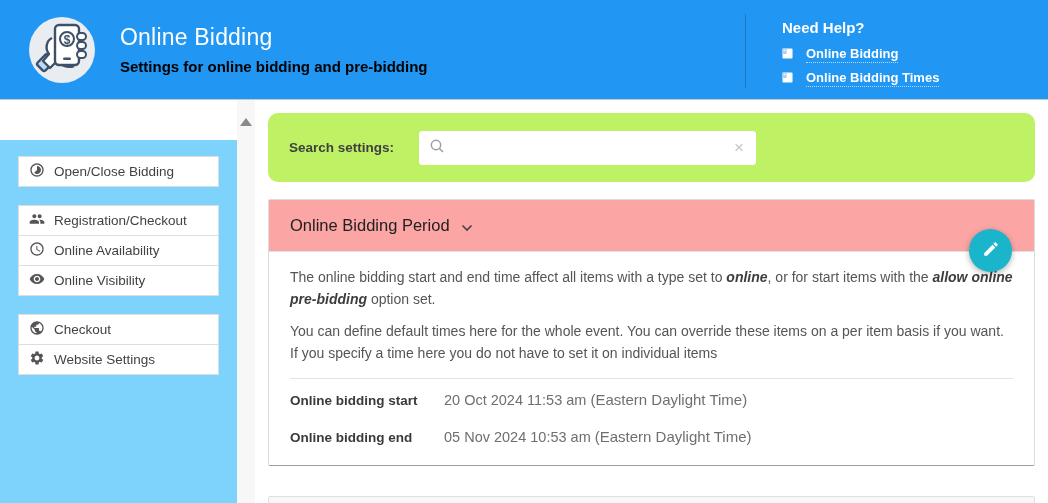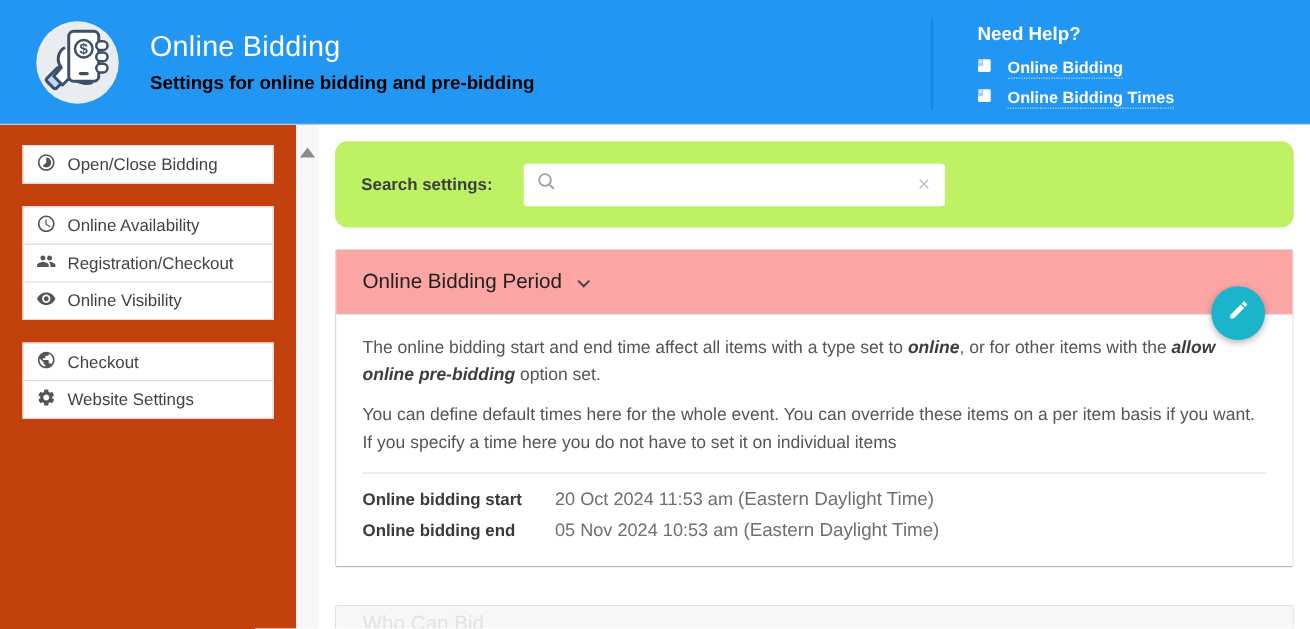--- a/index.html
+++ b/index.html
@@ -14,21 +14,21 @@
   .page-title { color:#fff; font-size:23px; font-weight:500; letter-spacing:.2px; }
   .page-subtitle { color:#000000; font-size:15px; font-weight:700; margin-top:7px; }
   .help-sep { position:absolute; left:745px; top:14px; width:1px; height:74px; background:rgba(0,0,0,0.18); }
   .help-block { position:absolute; left:782px; top:19px; }
   .help-heading { color:#fff; font-size:15px; font-weight:700; margin-bottom:9px; }
   .help-link-row { display:flex; align-items:center; gap:13px; margin-bottom:6px; cursor:pointer; }
   .help-link-label { color:#fff; font-size:13px; font-weight:700; border-bottom:1px dotted rgba(255,255,255,0.65); padding-bottom:1px; }
 
   
   .body-row { display:flex; height:403px; }
-  .sidebar { width:237px; background:#c2410c; padding-top:16px; flex:0 0 auto; }
+  .sidebar { width:237px; background:#7dd3fc; padding-top:16px; flex:0 0 auto;margin-top:40px; }
   .side-group { margin:0 0 18px 18px; width:201px; }
   .side-item { height:31px; border:1px solid #ddd; background:#fff; display:flex; align-items:center; padding:0 10px; gap:9px; font-size:13.5px; color:#424242; cursor:pointer; }
   .side-item + .side-item { margin-top:-1px; }
   .side-item svg { flex:0 0 auto; }
 
   .scroll-strip { width:18px; background:#f7f7f7; position:relative; flex:0 0 auto; }
   .scroll-up { position:absolute; top:18px; left:3px; width:0; height:0; border-left:6px solid transparent; border-right:6px solid transparent; border-bottom:8px solid #8a8a8a; cursor:pointer; }
 
   .main { flex:1; background:#fff; padding:13px 13px 0 13px; position:relative; overflow:hidden; }
 
@@ -42,21 +42,21 @@
   
   .card { margin-top:17px; border:1px solid #dcdcdc; border-bottom-color:#9f9f9f; border-radius:2px; background:#fff; position:relative; }
   .card-head { height:52px; background:#fca5a5; border-bottom:1px solid #e2e2e2; display:flex; align-items:center; padding:0 21px; cursor:pointer; }
   .card-title { font-size:16.5px; color:#212121; }
   .head-chev { margin-left:11px; margin-top:3px; }
   .fab { position:absolute; top:29px; right:22px; width:43px; height:43px; border-radius:50%; background:#1ab5cb; box-shadow:0 2px 6px rgba(0,0,0,0.3); display:flex; align-items:center; justify-content:center; cursor:pointer; z-index:2; }
   .card-body { padding:14px 21px 14px; }
   .card-body p { margin:0 0 10px; font-size:14px; line-height:22px; color:#555; max-width:725px; }
   .card-body p b { color:#3d3d3d;font-style:italic; }
   .body-divider { border:none; border-top:1px solid #e3e3e3; margin:14px 0 12px; }
-  .field-row { display:flex; align-items:baseline; margin-bottom:8px; }
+  .field-row { display:flex; align-items:baseline; margin-bottom:20px; }
   .field-row:last-child { margin-bottom:6px; }
   .field-label { width:154px; flex:0 0 auto; font-size:13.5px; font-weight:700; color:#3a3a3a; }
   .field-value { font-size:14.5px; color:#6f6f6f; }
   .field-tz { font-size:15px; color:#6f6f6f; }
 
   .card-next { margin-top:30px; border:1px solid #e0e0e0; border-radius:2px; background:#fff; }
   .card-next-head { height:52px; background:#f7f7f7; padding:5px 21px 0; cursor:pointer; }
   .card-next-title { font-size:16.5px; color:#e3e3e3; font-weight:400; }
 </style>
 </head>
@@ -119,32 +119,32 @@
                 <path fill="#555" d="M16.24 7.76C15.07 6.59 13.54 6 12 6v6l-4.24 4.24c2.34 2.34 6.14 2.34 8.49 0 2.34-2.34 2.34-6.14-.01-8.48zM12 2C6.48 2 2 6.48 2 12s4.48 10 10 10 10-4.48 10-10S17.52 2 12 2zm0 18c-4.42 0-8-3.58-8-8s3.58-8 8-8 8 3.58 8 8-3.58 8-8 8z"></path>
               </svg>
           </span>
           <span>Open/Close Bidding</span>
         </div>
       </div>
       <div class="side-group">
         <div class="side-item">
           <span>
             <svg width="16" height="16" viewBox="0 0 24 24">
+                <path fill="#555" d="M16 11c1.66 0 2.99-1.34 2.99-3S17.66 5 16 5c-1.66 0-3 1.34-3 3s1.34 3 3 3zm-8 0c1.66 0 2.99-1.34 2.99-3S9.66 5 8 5C6.34 5 5 6.34 5 8s1.34 3 3 3zm0 2c-2.33 0-7 1.17-7 3.5V19h14v-2.5c0-2.33-4.67-3.5-7-3.5zm8 0c-.29 0-.62.02-.97.05 1.16.84 1.97 1.97 1.97 3.45V19h6v-2.5c0-2.33-4.67-3.5-7-3.5z"></path>
+              </svg>
+          </span>
+          <span>Registration/Checkout</span>
+        </div>
+        <div class="side-item">
+          <span>
+            <svg width="16" height="16" viewBox="0 0 24 24">
                 <path fill="#555" d="M11.99 2C6.47 2 2 6.48 2 12s4.47 10 9.99 10C17.52 22 22 17.52 22 12S17.52 2 11.99 2zM12 20c-4.42 0-8-3.58-8-8s3.58-8 8-8 8 3.58 8 8-3.58 8-8 8zm.5-13H11v6l5.25 3.15.75-1.23-4.5-2.67z"></path>
               </svg>
           </span>
           <span>Online Availability</span>
-        </div>
-        <div class="side-item">
-          <span>
-            <svg width="16" height="16" viewBox="0 0 24 24">
-                <path fill="#555" d="M16 11c1.66 0 2.99-1.34 2.99-3S17.66 5 16 5c-1.66 0-3 1.34-3 3s1.34 3 3 3zm-8 0c1.66 0 2.99-1.34 2.99-3S9.66 5 8 5C6.34 5 5 6.34 5 8s1.34 3 3 3zm0 2c-2.33 0-7 1.17-7 3.5V19h14v-2.5c0-2.33-4.67-3.5-7-3.5zm8 0c-.29 0-.62.02-.97.05 1.16.84 1.97 1.97 1.97 3.45V19h6v-2.5c0-2.33-4.67-3.5-7-3.5z"></path>
-              </svg>
-          </span>
-          <span>Registration/Checkout</span>
         </div>
         <div class="side-item">
           <span>
             <svg width="16" height="16" viewBox="0 0 24 24">
                 <path fill="#555" d="M12 4.5C7 4.5 2.73 7.61 1 12c1.73 4.39 6 7.5 11 7.5s9.27-3.11 11-7.5c-1.73-4.39-6-7.5-11-7.5zM12 17c-2.76 0-5-2.24-5-5s2.24-5 5-5 5 2.24 5 5-2.24 5-5 5zm0-8c-1.66 0-3 1.34-3 3s1.34 3 3 3 3-1.34 3-3-1.34-3-3-3z"></path>
               </svg>
           </span>
           <span>Online Visibility</span>
         </div>
       </div>
@@ -197,21 +197,21 @@
         </div>
         <div class="card-head">
           <span class="card-title">Online Bidding Period</span>
           <span class="head-chev">
             <svg width="12" height="8" viewBox="0 0 12 8">
                 <path fill="none" stroke="#444" stroke-width="1.6" d="M1.5 1.5 6 6l4.5-4.5"></path>
               </svg>
           </span>
         </div>
         <div class="card-body">
-          <p><span>The online bidding start and end time affect all items with a type set to </span><b>online</b><span>, or for other items with the </span><b>allow online pre-bidding</b><span> option set.</span></p>
+          <p><span>The online bidding start and end time affect all items with a type set to </span><b>online</b><span>, or for start items with the </span><b>allow online pre-bidding</b><span> option set.</span></p>
           <p>You can define default times here for the whole event. You can override these items on a per item basis if you want. If you specify a time here you do not have to set it on individual items</p>
           <hr class="body-divider">
           <div class="field-row">
             <span class="field-label">Online bidding start</span>
             <span class="field-value"><span>20 Oct 2024 11:53 am</span> <span class="field-tz">(Eastern Daylight Time)</span></span>
           </div>
           <div class="field-row">
             <span class="field-label">Online bidding end</span>
             <span class="field-value"><span>05 Nov 2024 10:53 am</span> <span class="field-tz">(Eastern Daylight Time)</span></span>
           </div>

